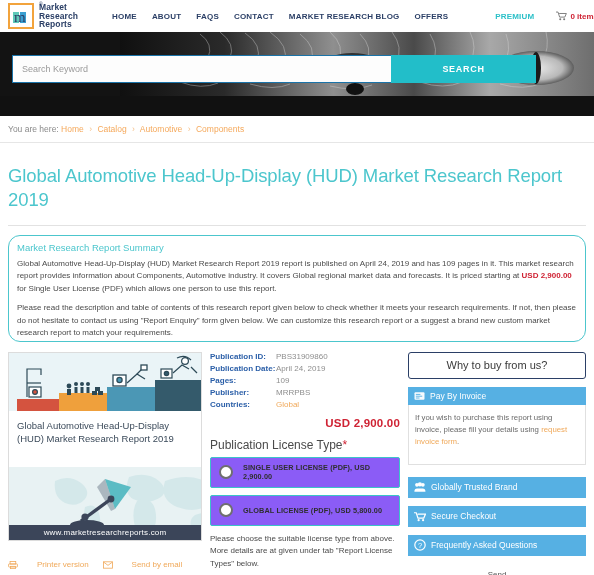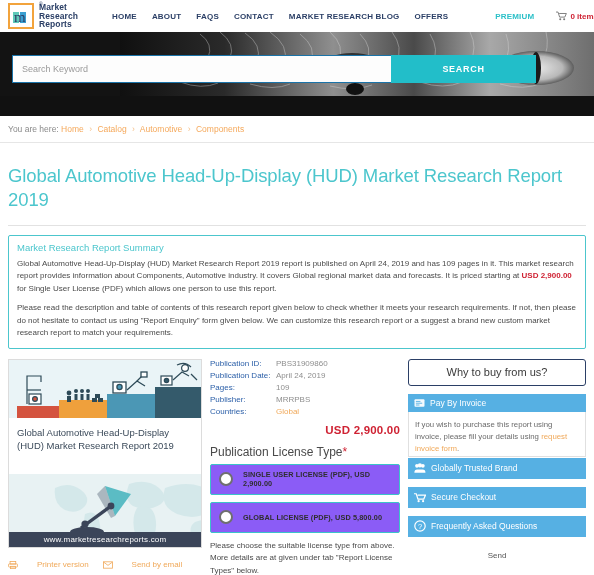--- a/index.html
+++ b/index.html
@@ -76,22 +76,22 @@
   
   .page-title {
     padding: 9px 10px 0 8px; font-size: 18.5px; line-height: 24px;
     color:#4cc6cd; font-weight: normal;
     letter-spacing: -0.1px;
   }
   .title-rule { margin: 9px 8px 0 8px; border-bottom:1px solid #e2e2e2; }
 
   
   .summary {
-    margin: 9px 8px 0 8px; border:1px solid #4cc6cd; border-radius:2px;
-    padding: 6px 8px 8px 8px;
+    margin: 9px 8px 0 8px; border:1px solid #4cc6cd; border-radius:12px;
+    padding: 6px 8px 1px 8px;
   }
   .summary h3 {
     margin:0 0 5px 0; font-size: 9.5px; font-weight: normal; color:#4cc6cd;
   }
   .summary p {
     margin: 0 0 7px 0; font-size: 8px; line-height: 12.5px; color:#4a4a4a;
   }
   .summary p:last-child { margin-bottom:0; }
   .summary .price-hl { color:#cf2233; font-weight:bold; }
 
@@ -114,21 +114,21 @@
   .cover-map { position:relative; height: 73px; background:#e8f2f3; overflow:hidden;padding-left:36px; }
   .cover-url {
     position:absolute; left:0; right:0; bottom:0; height: 15px;
     background:#3b4559; color:#fff; font-size:8px;
     display:flex; align-items:center; justify-content:center; letter-spacing:.2px;
   }
 
   
   .specs { width: 100%; border-collapse: collapse; }
   .specs td { padding: 0 0 3px 0; vertical-align: top; font-size: 8px; }
-  .specs td.k { color:#2b5fa8; font-weight:normal; width: 66px; white-space:nowrap; }
+  .specs td.k { color:#2b5fa8; font-weight:bold; width: 66px; white-space:nowrap; }
   .specs td.v { color:#8e8e8e; }
   .specs td.v.link { color:#f0a95a; }
   .big-price {
     text-align:right; font-size: 11.5px; font-weight:bold; color:#cf2233;
     margin: 5px 0 9px 0; letter-spacing:.2px;
   }
   .lic-label { font-size: 12px; color:#4a4a4a; margin-bottom: 5px; }
   .lic-label .req { color:#cf2233; }
   .lic-opt {
     border: 1px solid #3cc3c9; border-radius:2px; height: 31px;
@@ -155,22 +155,22 @@
     border:1px solid #2b3f66; border-radius:3px; height: 27px;
     display:flex; align-items:center; justify-content:center;
     font-size: 11px; color:#3a3a3a; background:#fff; margin-bottom: 8px;
   }
   .acc-head {
     background:#56b0e3; color:#fff; height: 18px; display:flex; align-items:center;
     gap:5px; padding: 0 6px; font-size: 8.5px;
   }
   .acc-head svg { display:block; }
   .acc-body {
-    border:1px solid #e0e0e0; border-top:none; padding: 7px 6px 1px 6px;
-    font-size: 7.8px; line-height: 12px; color:#6b6b6b; margin-bottom: 1px;
+    border:1px solid #e0e0e0; border-top:none; padding: 7px 6px 16px 6px;
+    font-size: 7.8px; line-height: 12px; color:#6b6b6b; margin-bottom: 12px;
   }
   .acc-body a { color:#f0a95a; text-decoration:none; }
   .acc-bar {
     background:#56b0e3; color:#fff; height: 21px; display:flex; align-items:center;
     gap:5px; padding: 0 6px; font-size: 8.5px; margin-bottom: 8px; cursor:pointer;
   }
   .err { text-align:center; font-size: 8px; color:#555; margin-top: 14px; }
 
   
   .footer-links {

